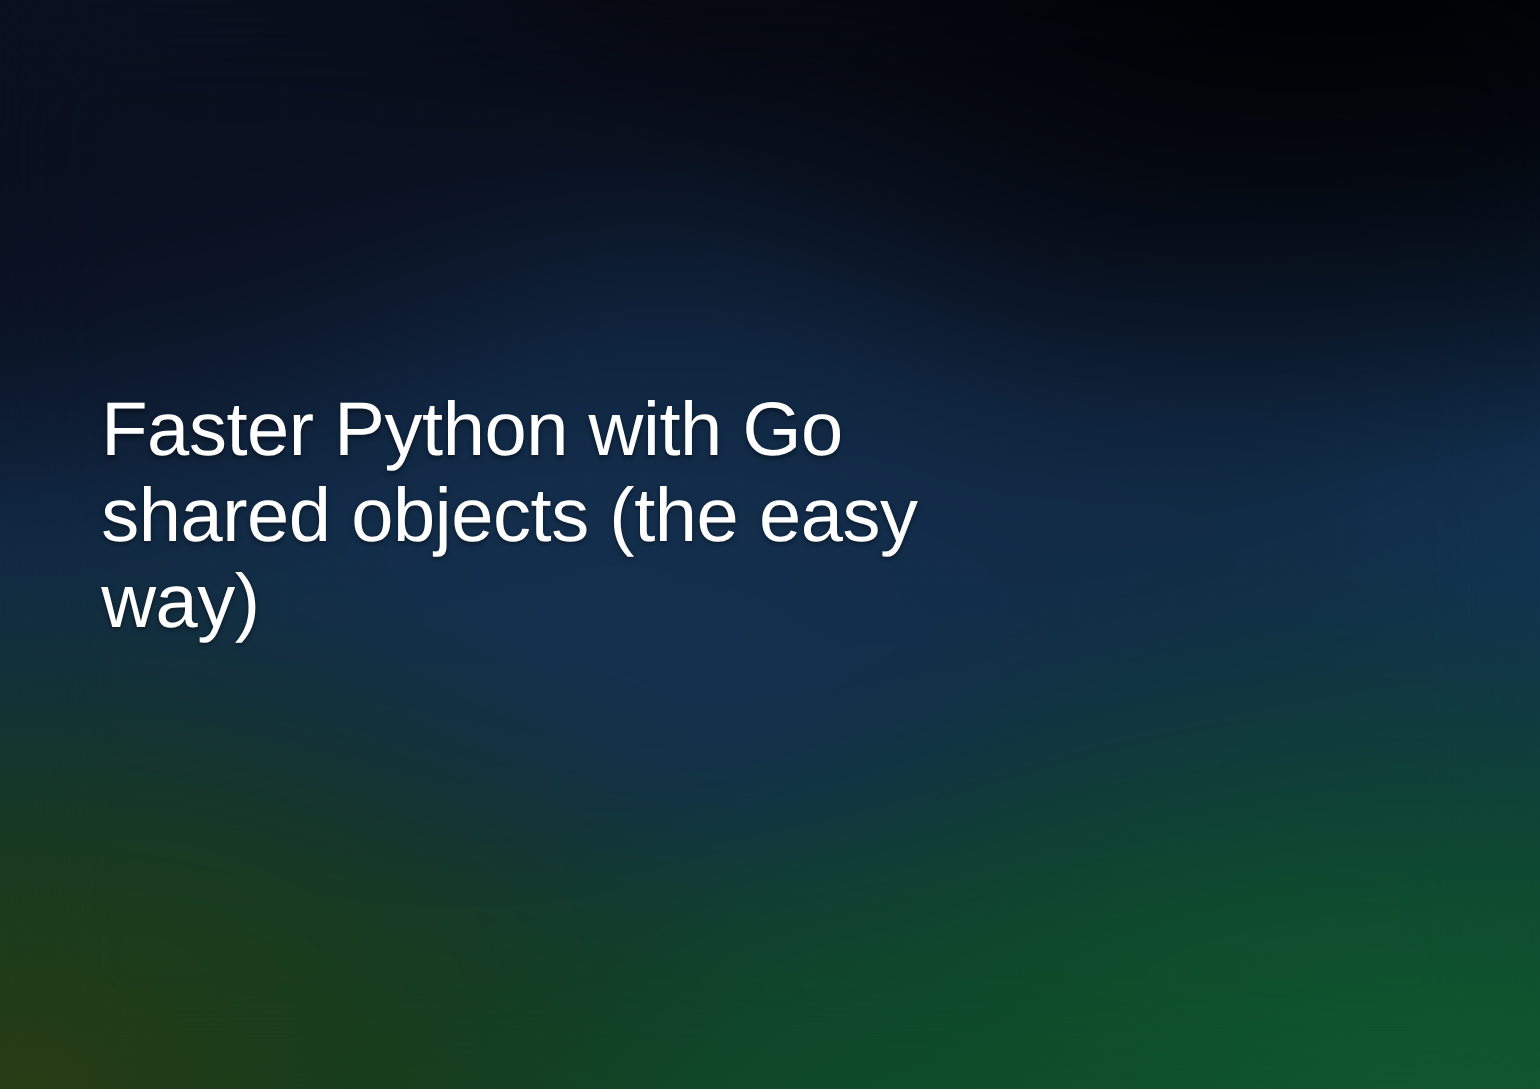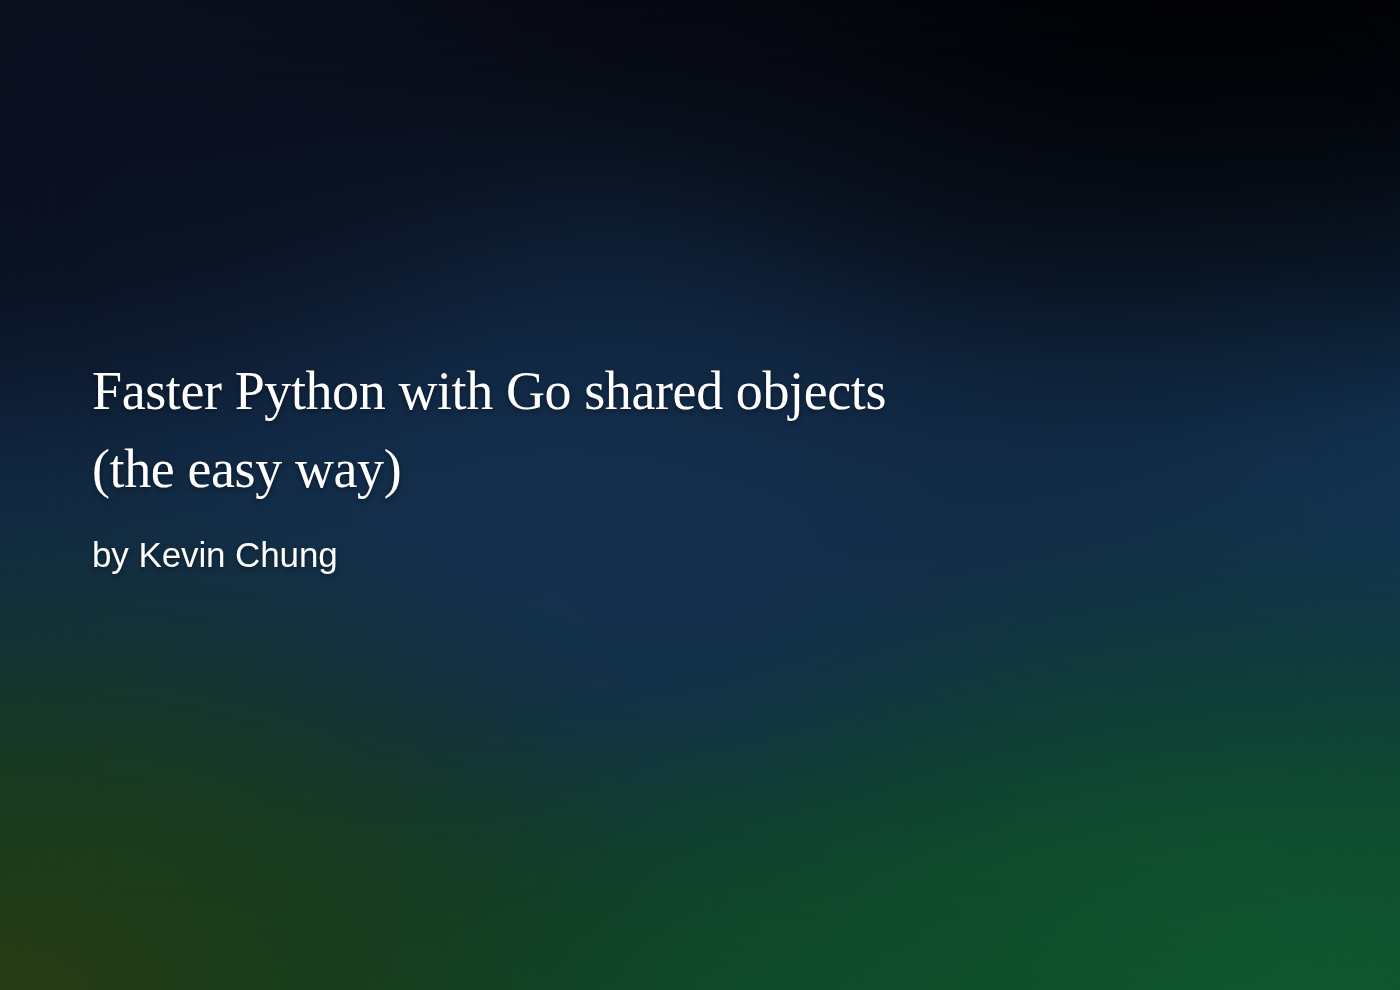--- a/index.html
+++ b/index.html
@@ -141,22 +141,22 @@
   .content {
     position: absolute;
     left: 92px;
     top: 352px;
     width: 860px;
     z-index: 5;
   }
 
   .cover-title {
     margin: 0;
-    font-family: Liberation Serif, serif;
-    font-size: 54px;
+    font-family: Liberation Sans, sans-serif;
+    font-size: 69px;
     line-height: 78px;
     font-weight: 400;
     letter-spacing: -0.4px;
     color: #ffffff;
     text-shadow: 0 2px 5px rgba(0,0,0,0.42);
     white-space: pre-line;
   }
 
   .cover-byline {
     margin: 26px 0 0 0;
@@ -197,17 +197,16 @@
   <div class="bg-layer bg-blob-greenright"></div>
   <div class="bg-layer bg-blob-greenleft"></div>
   <div class="bg-layer bg-blob-olive"></div>
   <div class="bg-layer bg-blob-topleft"></div>
   <div class="bg-layer bg-blob-topright"></div>
   <div class="bg-blur"></div>
   <div class="bg-noise"></div>
 
   <div class="content">
     <h1 class="cover-title">Faster Python with Go shared objects (the easy way)</h1>
-    <p class="cover-byline">by Kevin Chung</p>
   </div>
 
 
 </div>
 
 </body></html>

